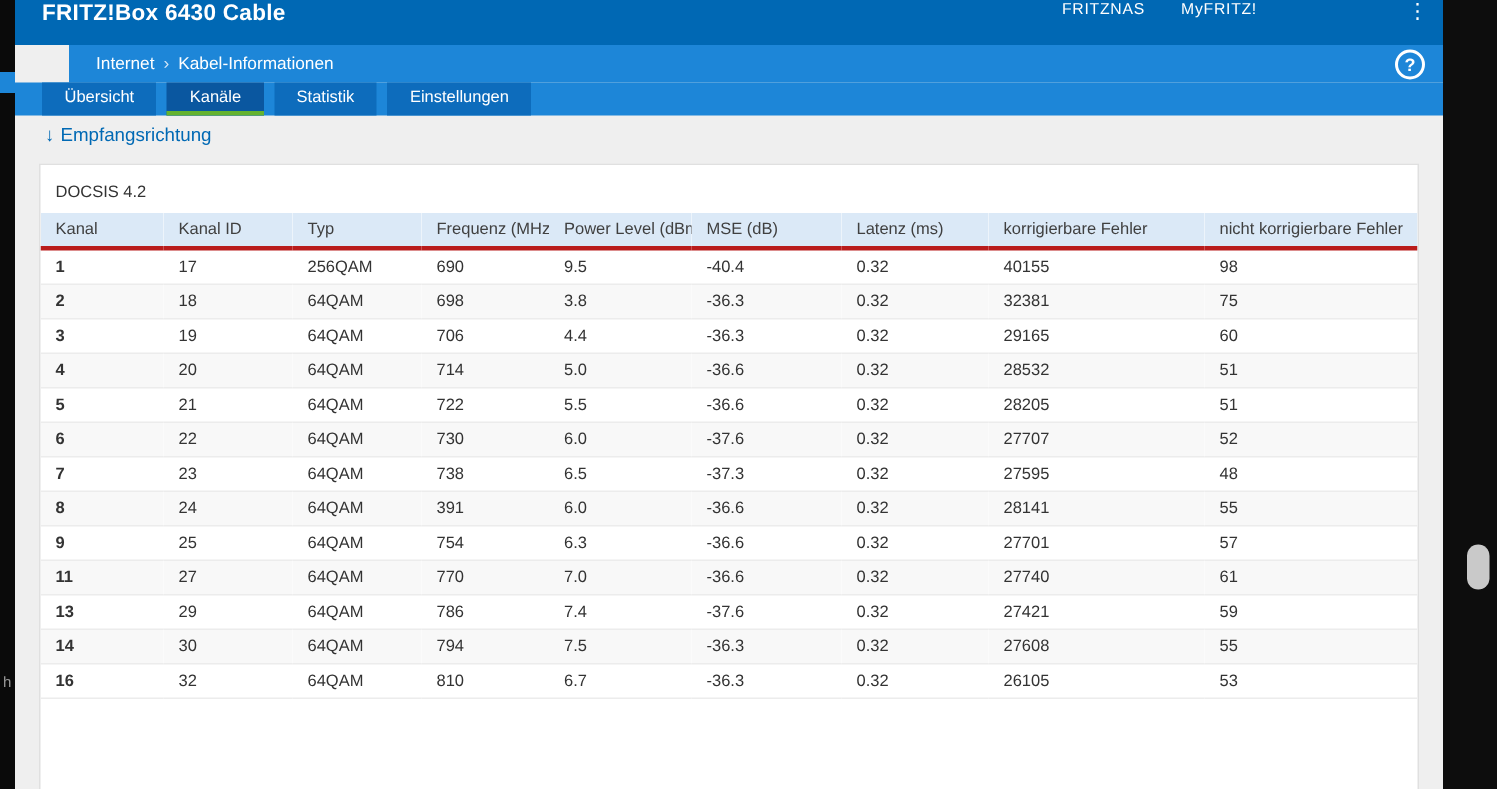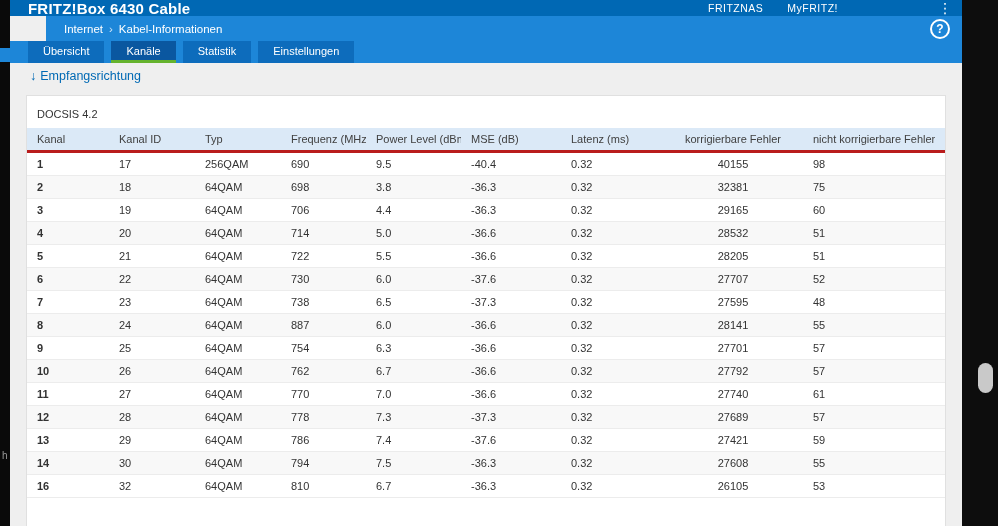--- a/index.html
+++ b/index.html
@@ -12,21 +12,21 @@
   
   .left-strip { position:absolute; left:0; top:0; width:10px; height:526px; background:#0a0a0a; z-index:3; }
   .blue-notch { position:absolute; left:0; top:48px; width:10px; height:14px; background:var(--band,#1d86d8); }
   .edge-text { position:absolute; left:2px; top:450px; color:#9a9a9a; font-size:10px; }
   .right-strip { position:absolute; right:0; top:0; width:36px; height:526px; background:#0d0d0d; z-index:3; }
   .scroll-thumb { position:absolute; right:5px; top:363px; width:15px; height:30px; background:#c9c9c9; border-radius:8px; }
 
   
   .app { position:absolute; left:10px; top:0; width:952px; height:526px; background:#efefef; overflow:hidden; }
 
-  .topbar { height:16px; background:var(--topbar,#0068b4); display:flex; align-items:center; padding:0 8px 0 18px; }
+  .topbar { height:30px; background:var(--topbar,#0068b4); display:flex; align-items:flex-start; padding:0 8px 0 18px; }
   .app-title { color:#fff; font-size:15px; font-weight:bold; letter-spacing:.2px; }
   .topbar-right { margin-left:auto; display:flex; align-items:center; gap:24px; }
   .topbar-link { color:#fff; font-size:10.5px; letter-spacing:.5px; cursor:pointer; white-space:nowrap; }
   .dots { color:#fff; font-size:14px; margin-left:100px; margin-right:2px; cursor:pointer; line-height:1; }
 
   .band2 { height:25px; background:var(--band,#1d86d8); display:flex; align-items:center; padding:0 12px 0 18px;margin-left:36px; }
   .crumb { color:#fff; font-size:11.5px; cursor:pointer; }
   .crumb.current { cursor:default; }
   .crumb-sep { color:#cfe4f7; font-size:11.5px; margin:0 6px; }
   .help { margin-left:auto; width:20px; height:20px; border:2px solid #fff; border-radius:50%;
@@ -51,21 +51,21 @@
   tbody tr:nth-child(even) td { background:#f8f8f8; }
   td:first-child { font-weight:bold; }
 
   th:nth-child(1), td:nth-child(1){ width:82px; }
   th:nth-child(2), td:nth-child(2){ width:86px; }
   th:nth-child(3), td:nth-child(3){ width:86px; }
   th:nth-child(4), td:nth-child(4){ width:85px; }
   th:nth-child(5), td:nth-child(5){ width:95px; }
   th:nth-child(6), td:nth-child(6){ width:100px; }
   th:nth-child(7), td:nth-child(7){ width:98px; }
-  th:nth-child(8), td:nth-child(8){ width:144px;text-align:center; }
+  th:nth-child(8), td:nth-child(8){ width:144px; }
   th:nth-child(9), td:nth-child(9){ width:auto; }
 </style>
 </head>
 <body style="--topbar: #0068b4; --band: #1d86d8; --tab: #0d6cbc; --tab-active: #0a57a0; --tab-underline: #65b32e; --link: #0069b4; --table-header-bg: #dbe9f7;">
 
 <div class="left-strip">
   <div class="blue-notch"></div>
   <div class="edge-text">h</div>
 </div>
 
@@ -190,70 +190,48 @@
               <td>6.5</td>
               <td>-37.3</td>
               <td>0.32</td>
               <td>27595</td>
               <td>48</td>
             </tr>
             <tr>
               <td>8</td>
               <td>24</td>
               <td>64QAM</td>
-              <td>887</td>
+              <td>391</td>
               <td>6.0</td>
               <td>-36.6</td>
               <td>0.32</td>
               <td>28141</td>
               <td>55</td>
             </tr>
             <tr>
               <td>9</td>
               <td>25</td>
               <td>64QAM</td>
               <td>754</td>
               <td>6.3</td>
               <td>-36.6</td>
               <td>0.32</td>
               <td>27701</td>
               <td>57</td>
             </tr>
             <tr>
-              <td>10</td>
-              <td>26</td>
-              <td>64QAM</td>
-              <td>762</td>
-              <td>6.7</td>
-              <td>-36.6</td>
-              <td>0.32</td>
-              <td>27792</td>
-              <td>57</td>
-            </tr>
-            <tr>
               <td>11</td>
               <td>27</td>
               <td>64QAM</td>
               <td>770</td>
               <td>7.0</td>
               <td>-36.6</td>
               <td>0.32</td>
               <td>27740</td>
               <td>61</td>
-            </tr>
-            <tr>
-              <td>12</td>
-              <td>28</td>
-              <td>64QAM</td>
-              <td>778</td>
-              <td>7.3</td>
-              <td>-37.3</td>
-              <td>0.32</td>
-              <td>27689</td>
-              <td>57</td>
             </tr>
             <tr>
               <td>13</td>
               <td>29</td>
               <td>64QAM</td>
               <td>786</td>
               <td>7.4</td>
               <td>-37.6</td>
               <td>0.32</td>
               <td>27421</td>

